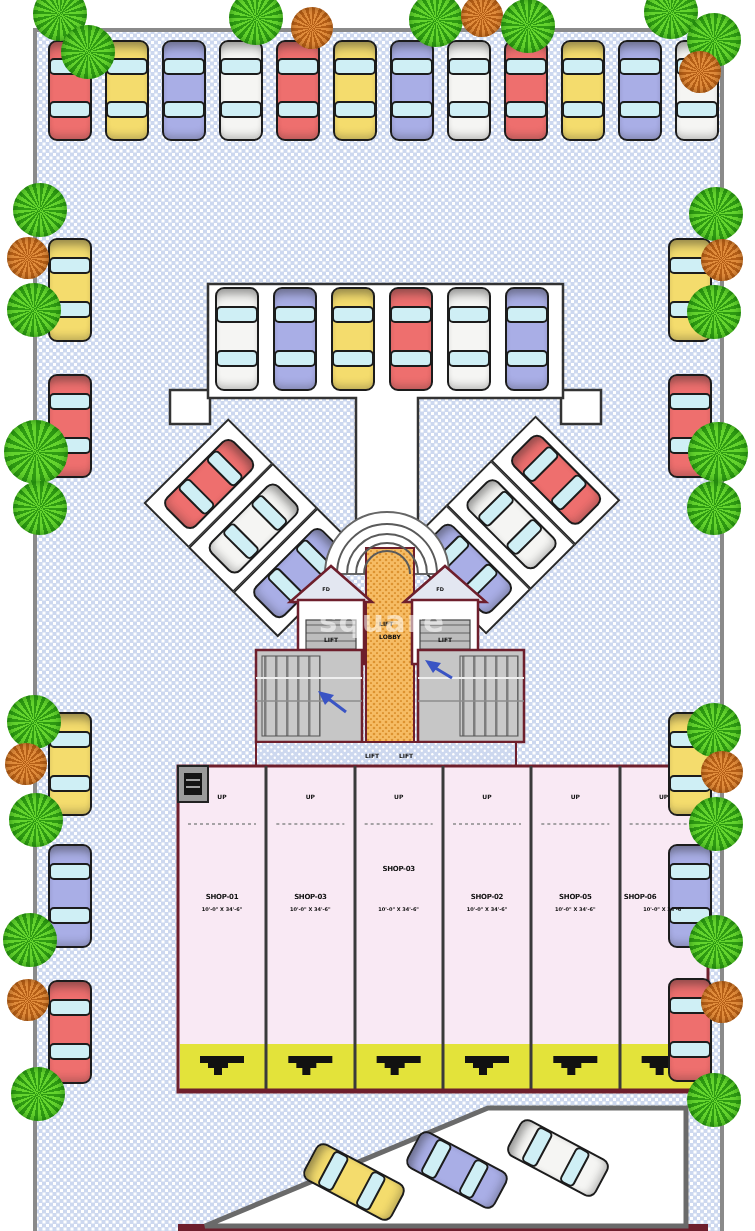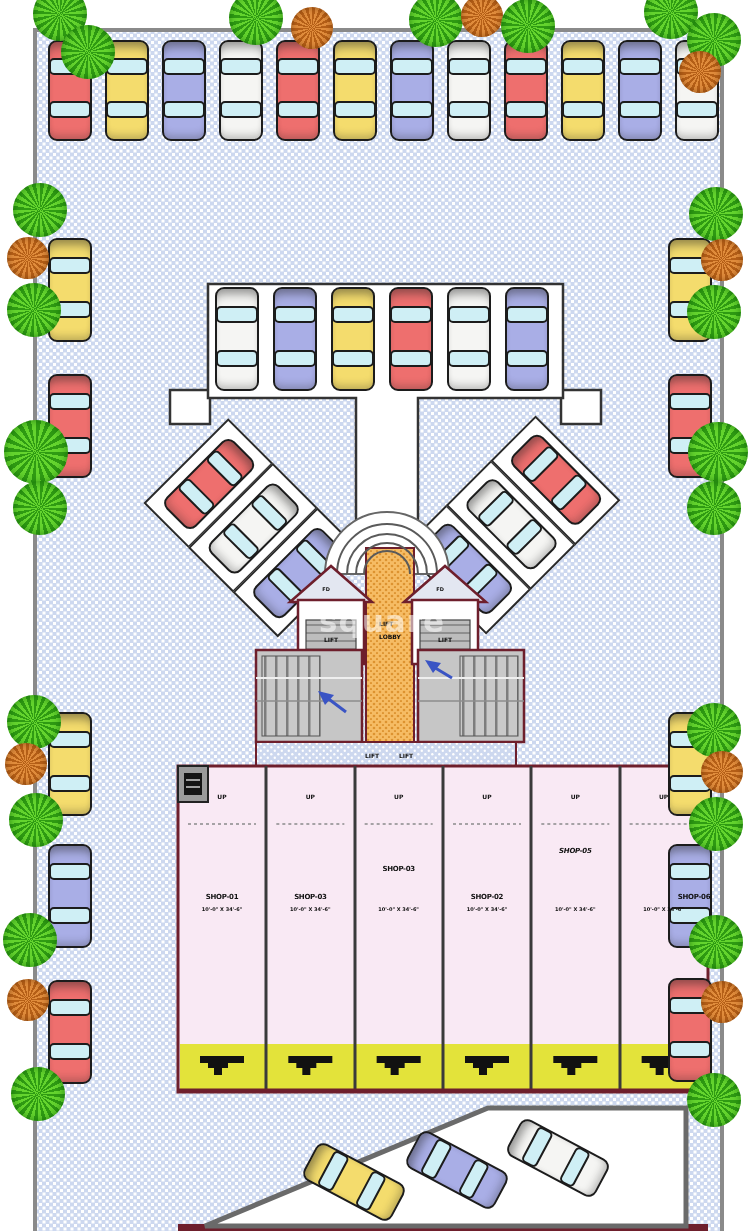--- a/index.html
+++ b/index.html
@@ -380,24 +380,24 @@
         <div class="lbl s6" style="left:310.33px;top:797px;">UP</div>
         <div class="lbl s7" style="left:310.33px;top:898px;">SHOP-03</div>
         <div class="lbl s5" style="left:310.33px;top:910px;">10'-0" X 34'-6"</div>
         <div class="lbl s6" style="left:398.65999999999997px;top:797px;">UP</div>
         <div class="lbl s7" style="left:398.65999999999997px;top:870px;">SHOP-03</div>
         <div class="lbl s5" style="left:398.65999999999997px;top:910px;">10'-0" X 34'-6"</div>
         <div class="lbl s6" style="left:486.99px;top:797px;">UP</div>
         <div class="lbl s7" style="left:486.99px;top:898px;">SHOP-02</div>
         <div class="lbl s5" style="left:486.99px;top:910px;">10'-0" X 34'-6"</div>
         <div class="lbl s6" style="left:575.3199999999999px;top:797px;">UP</div>
-        <div class="lbl s7" style="left:575.3199999999999px;top:852px;font-style:italic;">SHOP-05</div>
+        <div class="lbl s7" style="left:575.3199999999999px;top:898px;">SHOP-05</div>
         <div class="lbl s5" style="left:575.3199999999999px;top:910px;">10'-0" X 34'-6"</div>
         <div class="lbl s6" style="left:663.65px;top:797px;">UP</div>
-        <div class="lbl s7" style="left:694px;top:898px;">SHOP-06</div>
+        <div class="lbl s7" style="left:640px;top:898px;">SHOP-06</div>
         <div class="lbl s5" style="left:663.65px;top:910px;">10'-0" X 34'-6"</div>
       </div>
   </div>
 
   <div id="watermark">
     <br>
     <span>square</span>
   </div>
 
 </div>

